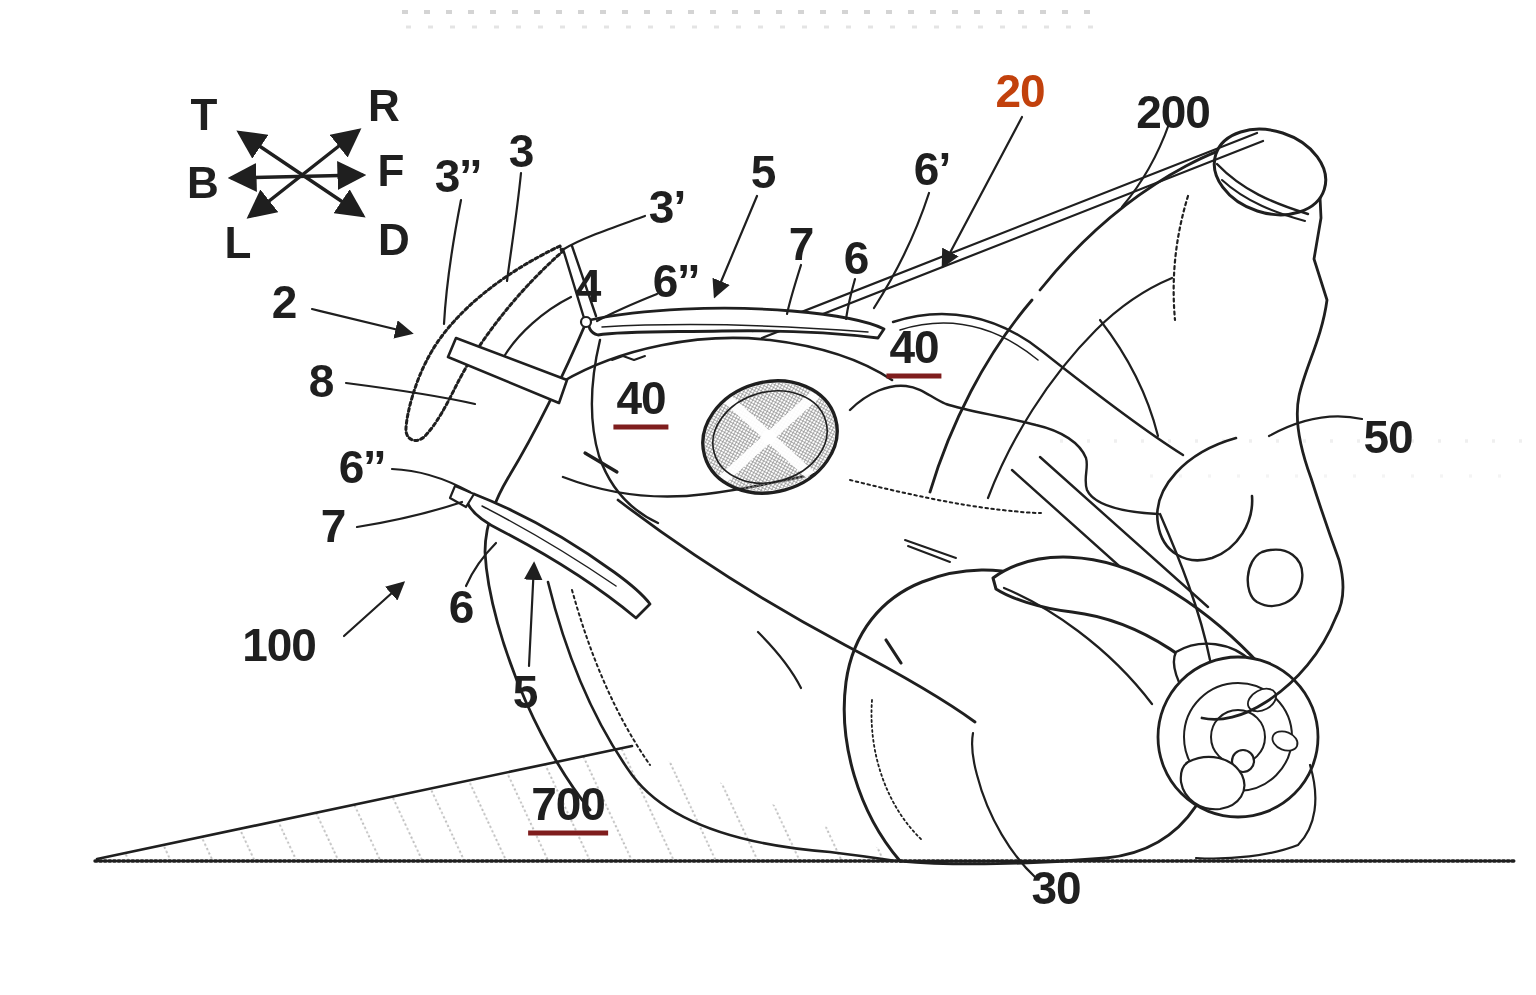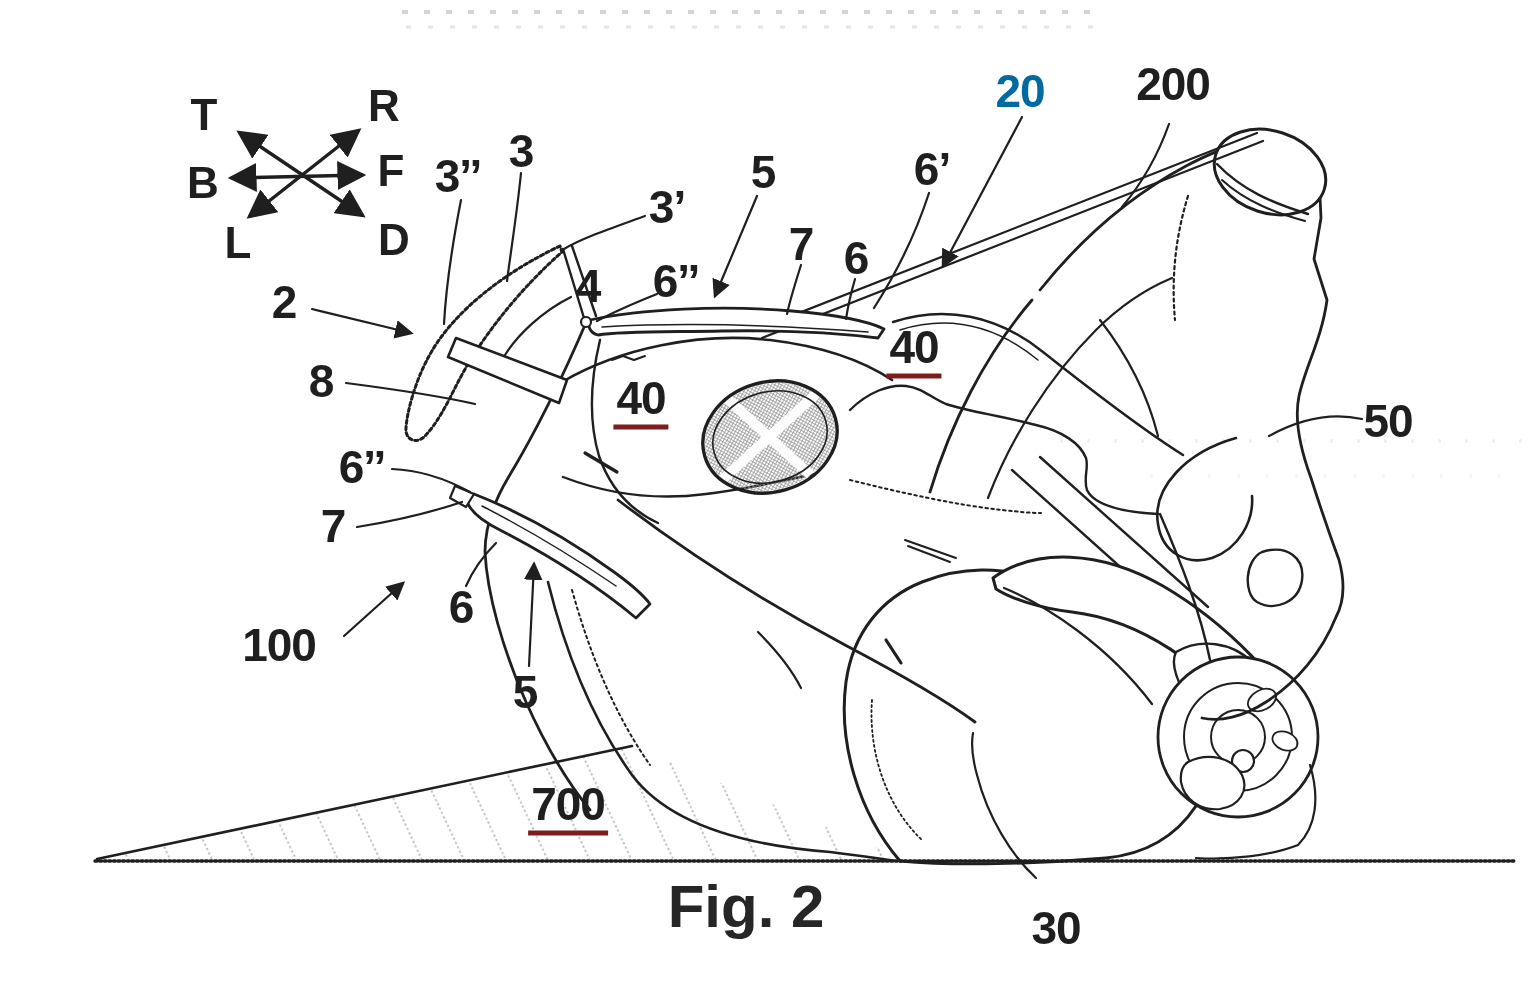--- a/index.html
+++ b/index.html
@@ -177,30 +177,29 @@
       <div class="ref-label" style="left: 284px; top: 302px; color: rgb(31, 31, 31);">2</div>
       <div class="ref-label" style="left: 458px; top: 176px; color: rgb(31, 31, 31);">3’’</div>
       <div class="ref-label" style="left: 521px; top: 151px; color: rgb(31, 31, 31);">3</div>
       <div class="ref-label" style="left: 667px; top: 207px; color: rgb(31, 31, 31);">3’</div>
       <div class="ref-label" style="left: 588px; top: 286px; color: rgb(31, 31, 31);">4</div>
       <div class="ref-label" style="left: 676px; top: 281px; color: rgb(31, 31, 31);">6’’</div>
       <div class="ref-label" style="left: 763px; top: 172px; color: rgb(31, 31, 31);">5</div>
       <div class="ref-label" style="left: 801px; top: 244px; color: rgb(31, 31, 31);">7</div>
       <div class="ref-label" style="left: 856px; top: 258px; color: rgb(31, 31, 31);">6</div>
       <div class="ref-label" style="left: 932px; top: 169px; color: rgb(31, 31, 31);">6’</div>
-      <div class="ref-label" style="left: 1020px; top: 91px; color: #0369a1;">20</div>
-      <div class="ref-label" style="left: 1173px; top: 84px; color: rgb(31, 31, 31);">200</div>
+      <div class="ref-label" style="left: 1020px; top: 91px; color: #c2410c;">20</div>
+      <div class="ref-label" style="left: 1173px; top: 112px; color: rgb(31, 31, 31);">200</div>
       <div class="ref-label" style="left: 321px; top: 381px; color: rgb(31, 31, 31);">8</div>
       <div class="ref-label underline" style="left: 641px; top: 402px; color: rgb(31, 31, 31);">40</div>
       <div class="ref-label underline" style="left: 914px; top: 351px; color: rgb(31, 31, 31);">40</div>
-      <div class="ref-label" style="left: 1388px; top: 421px; color: rgb(31, 31, 31);">50</div>
+      <div class="ref-label" style="left: 1388px; top: 437px; color: rgb(31, 31, 31);">50</div>
       <div class="ref-label" style="left: 362px; top: 467px; color: rgb(31, 31, 31);">6’’</div>
       <div class="ref-label" style="left: 333px; top: 526px; color: rgb(31, 31, 31);">7</div>
       <div class="ref-label" style="left: 461px; top: 607px; color: rgb(31, 31, 31);">6</div>
       <div class="ref-label" style="left: 279px; top: 645px; color: rgb(31, 31, 31); text-align: right;">100</div>
       <div class="ref-label" style="left: 525px; top: 692px; color: rgb(31, 31, 31);">5</div>
       <div class="ref-label underline" style="left: 568px; top: 808px; color: rgb(31, 31, 31);">700</div>
-      <div class="ref-label" style="left: 1056px; top: 888px; color: rgb(31, 31, 31); margin-top: 40px;">30</div>
+      <div class="ref-label" style="left: 1056px; top: 888px; color: rgb(31, 31, 31);">30</div>
     </div>
 
-<div class="fig-caption">Fig. 2</div>
 
 </div>
 
 </body></html>

